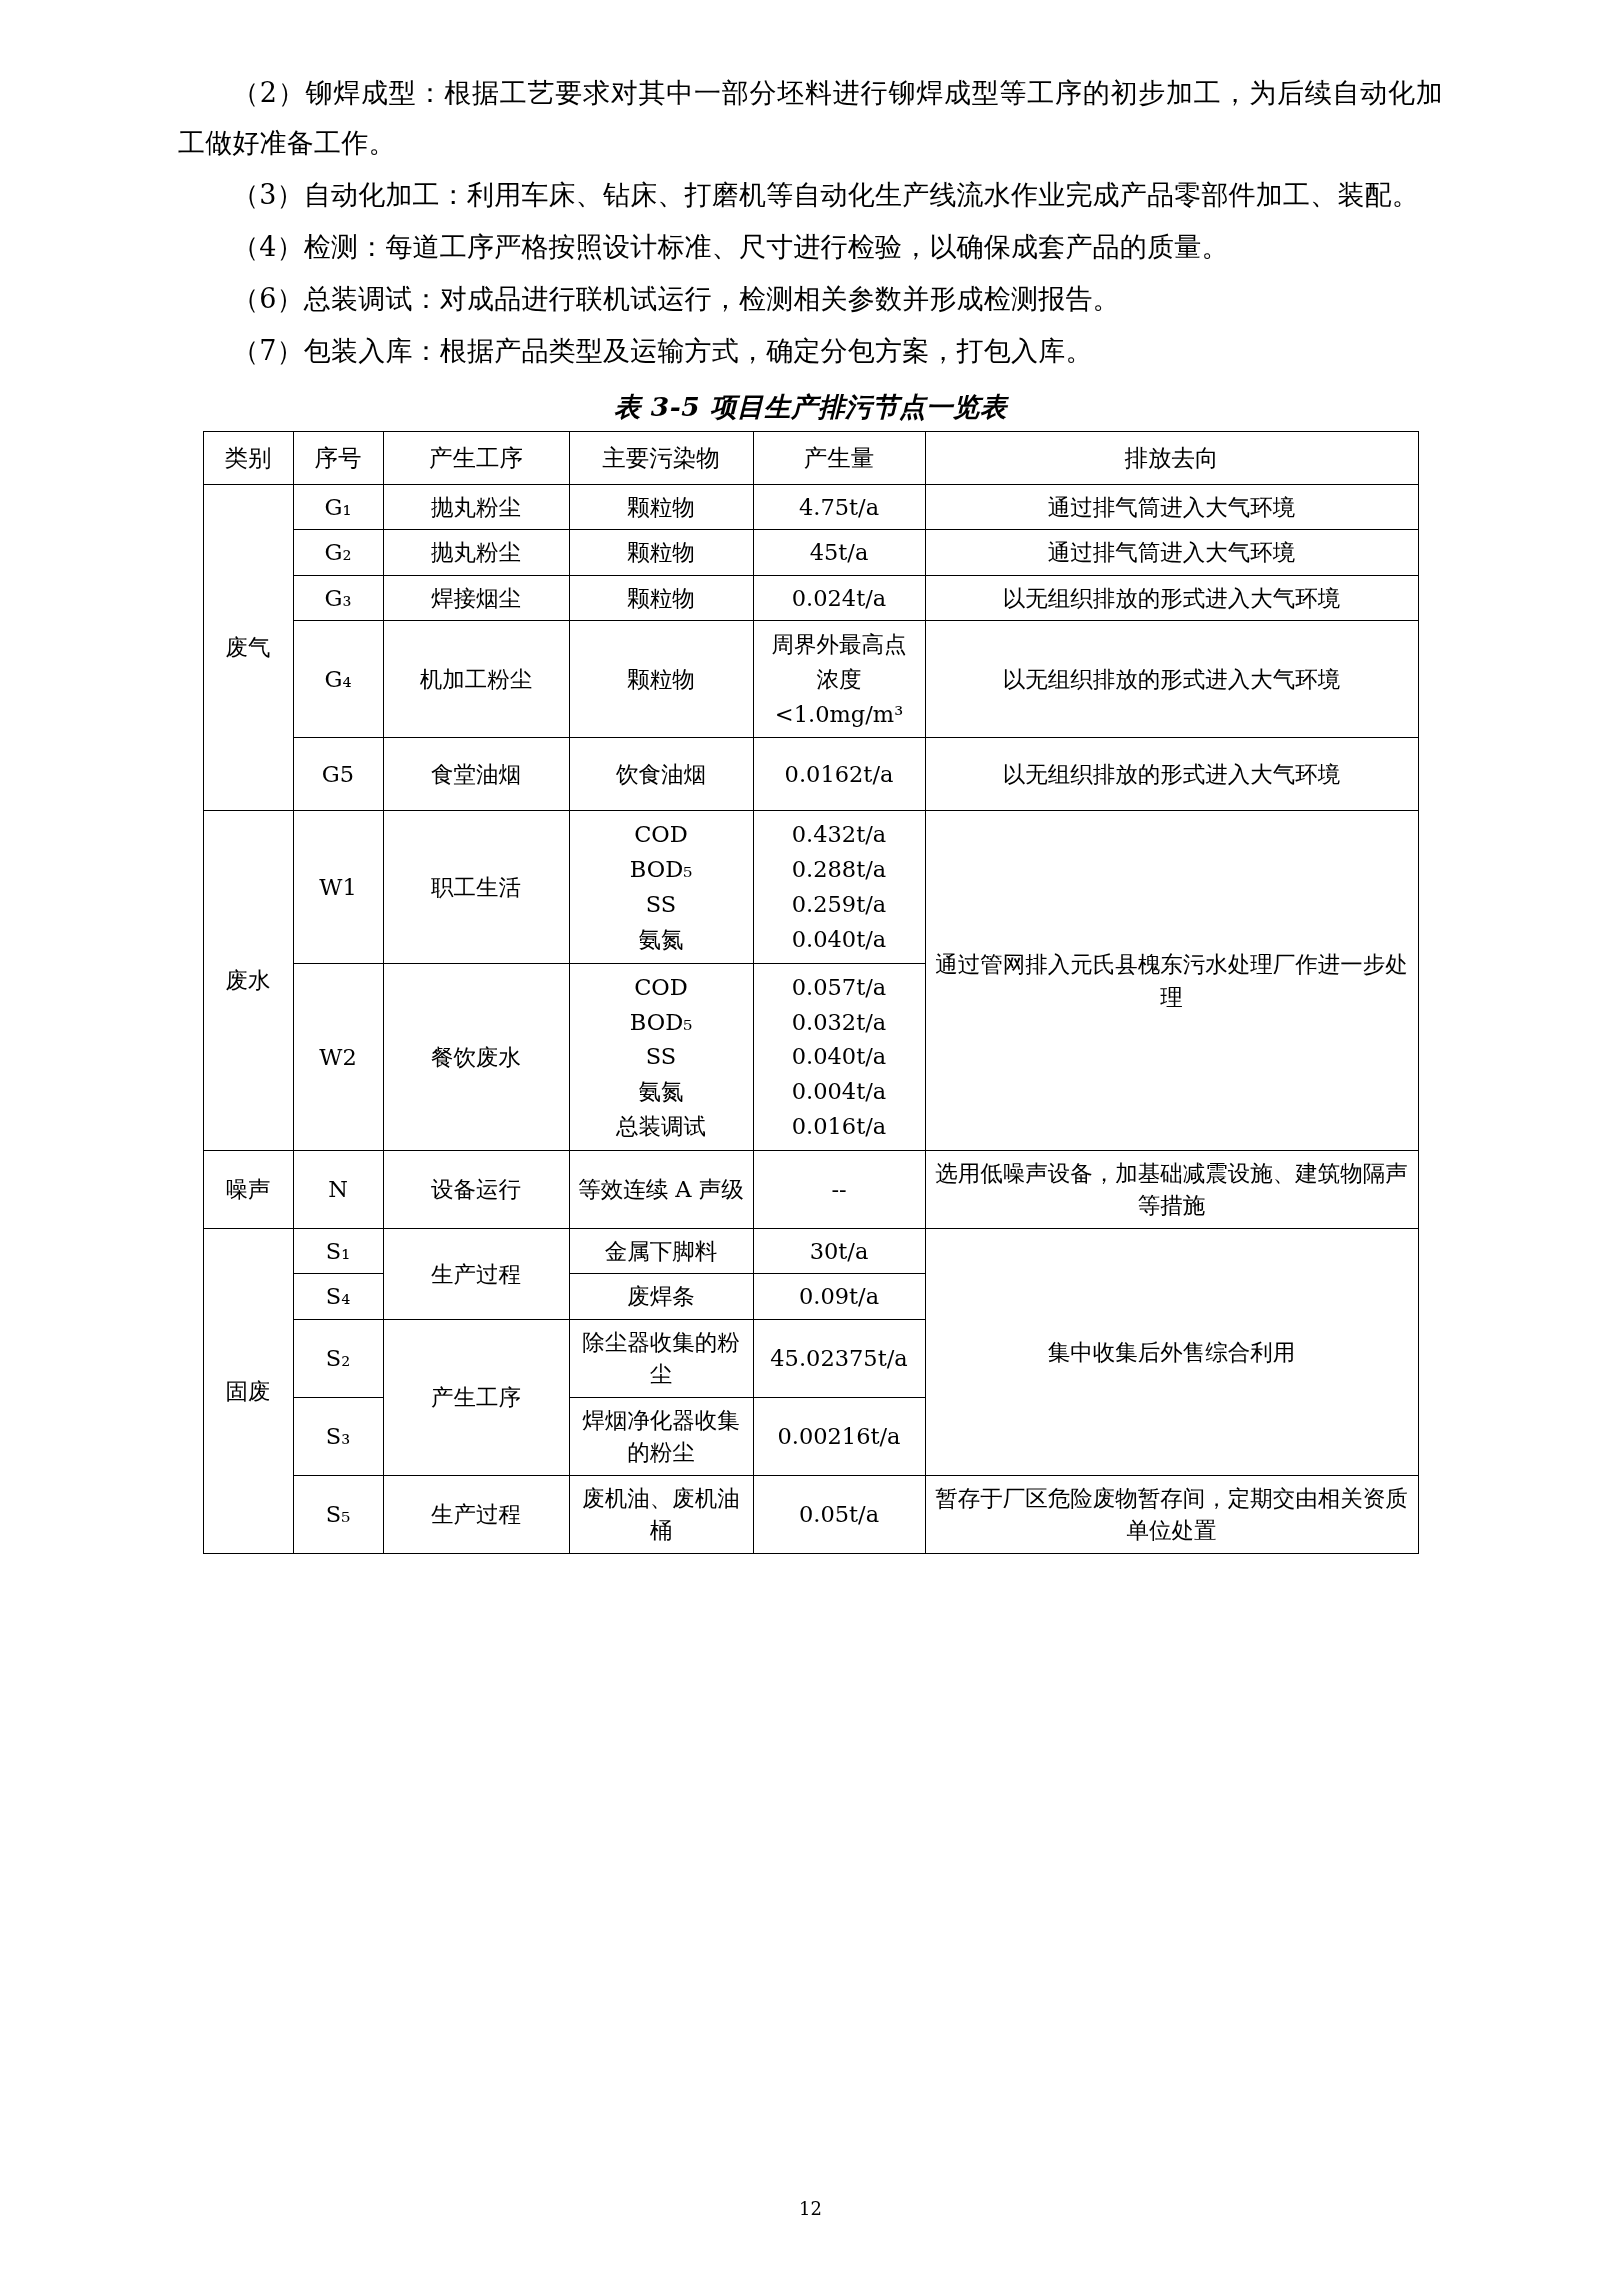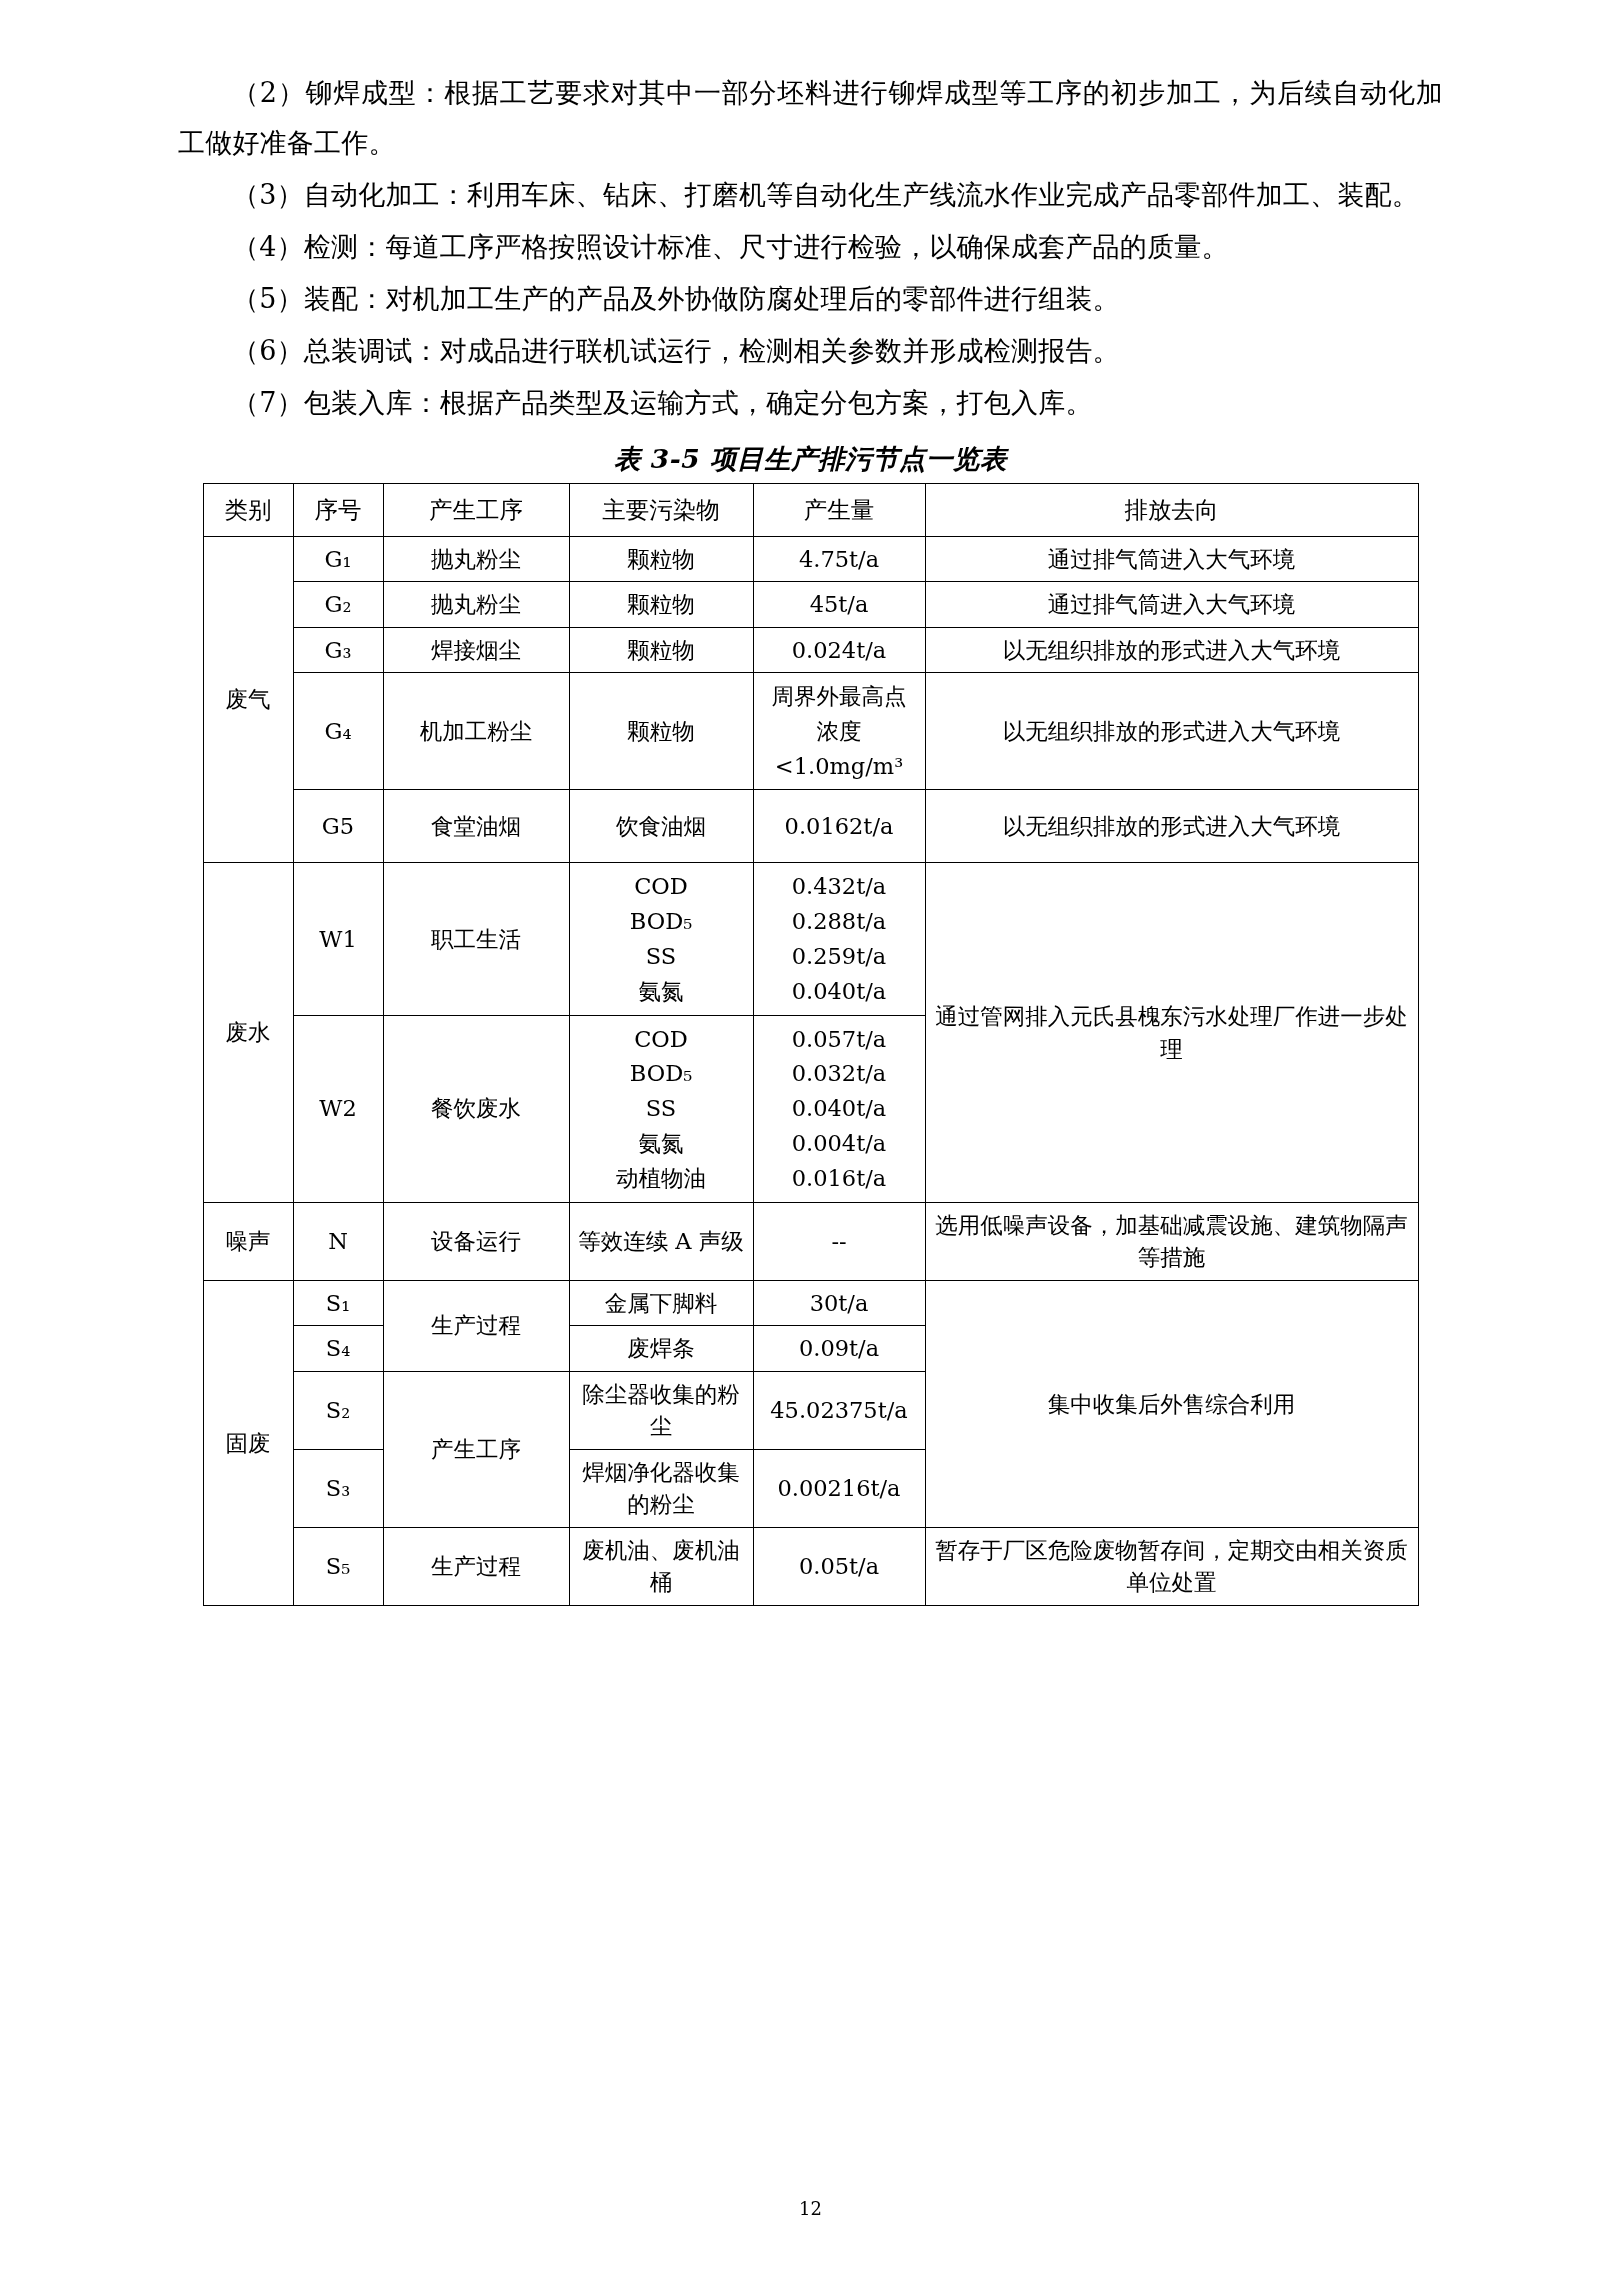--- a/index.html
+++ b/index.html
@@ -82,21 +82,20 @@
   }
 </style>
 </head>
 <body>
 
 <div class="page">
 
   <p class="para">（2）铆焊成型：根据工艺要求对其中一部分坯料进行铆焊成型等工序的初步加工，为后续自动化加工做好准备工作。</p>
   <p class="para">（3）自动化加工：利用车床、钻床、打磨机等自动化生产线流水作业完成产品零部件加工、装配。</p>
   <p class="para">（4）检测：每道工序严格按照设计标准、尺寸进行检验，以确保成套产品的质量。</p>
-  <p class="para">（5）装配：对机加工生产的产品及外协做防腐处理后的零部件进行组装。</p>
   <p class="para">（6）总装调试：对成品进行联机试运行，检测相关参数并形成检测报告。</p>
   <p class="para">（7）包装入库：根据产品类型及运输方式，确定分包方案，打包入库。</p>
 
   <div class="table-title">表 3-5    项目生产排污节点一览表</div>
 
   <table class="ptab">
     <colgroup>
       <col class="c-cat">
         <col class="c-no">
         <col class="c-proc">
@@ -182,21 +181,21 @@
       </tr>
       <tr>
         <td>W2</td>
         <td>餐饮废水</td>
         <td class="multi-line">
           <span class="stack">
             <span>COD</span>
             <span>BOD₅</span>
             <span>SS</span>
             <span>氨氮</span>
-            <span>动植物油</span>
+            <span>总装调试</span>
           </span>
         </td>
         <td class="multi-line">
           <span class="stack">
             <span>0.057t/a</span>
             <span>0.032t/a</span>
             <span>0.040t/a</span>
             <span>0.004t/a</span>
             <span>0.016t/a</span>
           </span>

